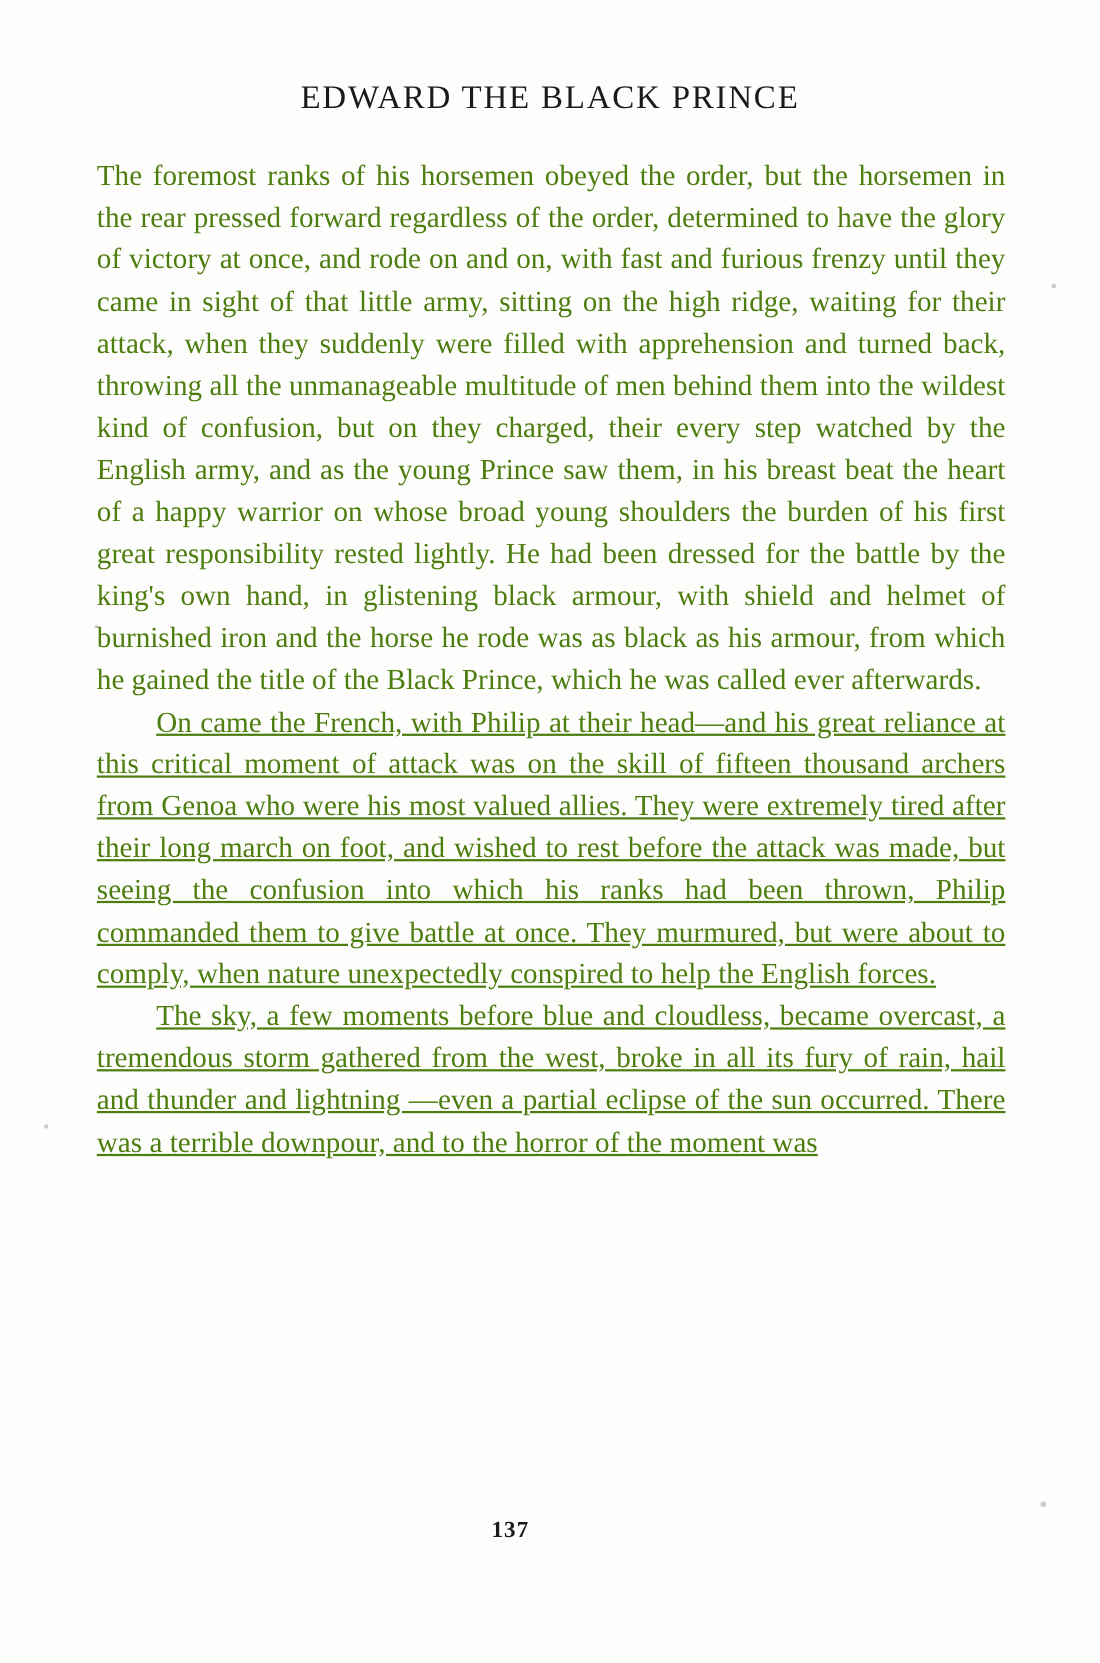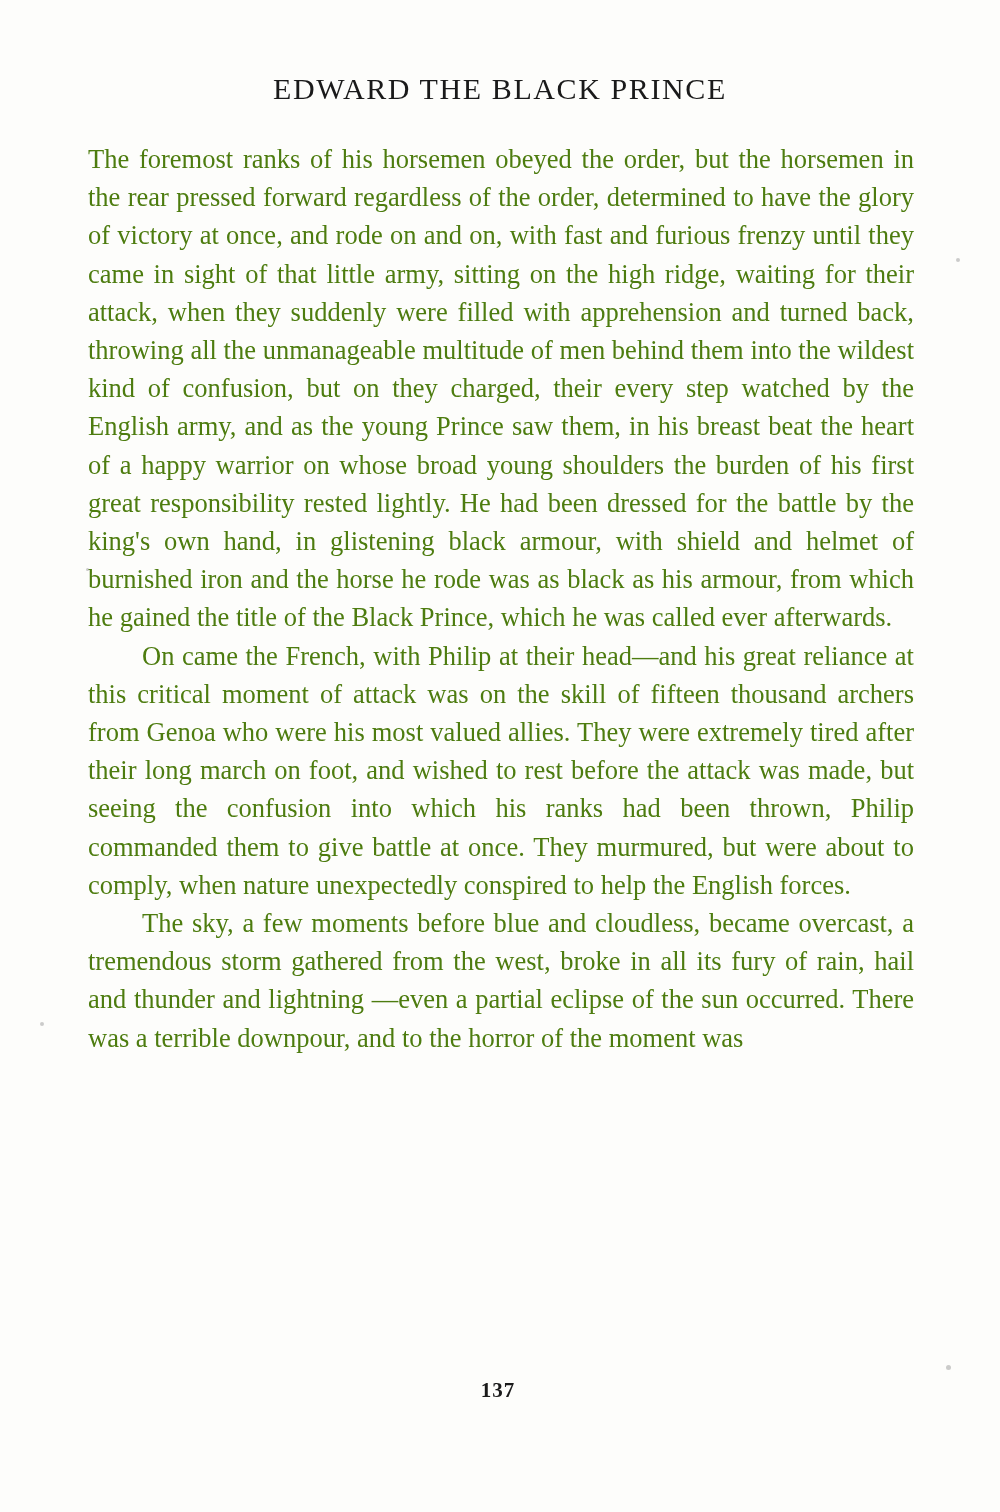--- a/index.html
+++ b/index.html
@@ -46,32 +46,32 @@
     font-size: 26.5px;
     line-height: 38.2px;
     text-align: justify;
     text-justify: inter-word;
     color: #4d7c0f;
     font-weight: 500;
     -webkit-font-smoothing: none;
   }
   p.para.indent {
     text-indent: 54px;
+    text-decoration: underline;
   }
   .folio {
     position: absolute;
     left: 0;
     top: 1378px;
     width: 928px;
     text-align: center;
     font-size: 21px;
     font-weight: 700;
     letter-spacing: 1px;
     color: #1a1a1a;
-    padding-left: 34px;
   }
   
   .speck {
     position: absolute;
     background: #9a9a9a;
     border-radius: 50%;
     opacity: 0.5;
   }
 </style>
 </head>

